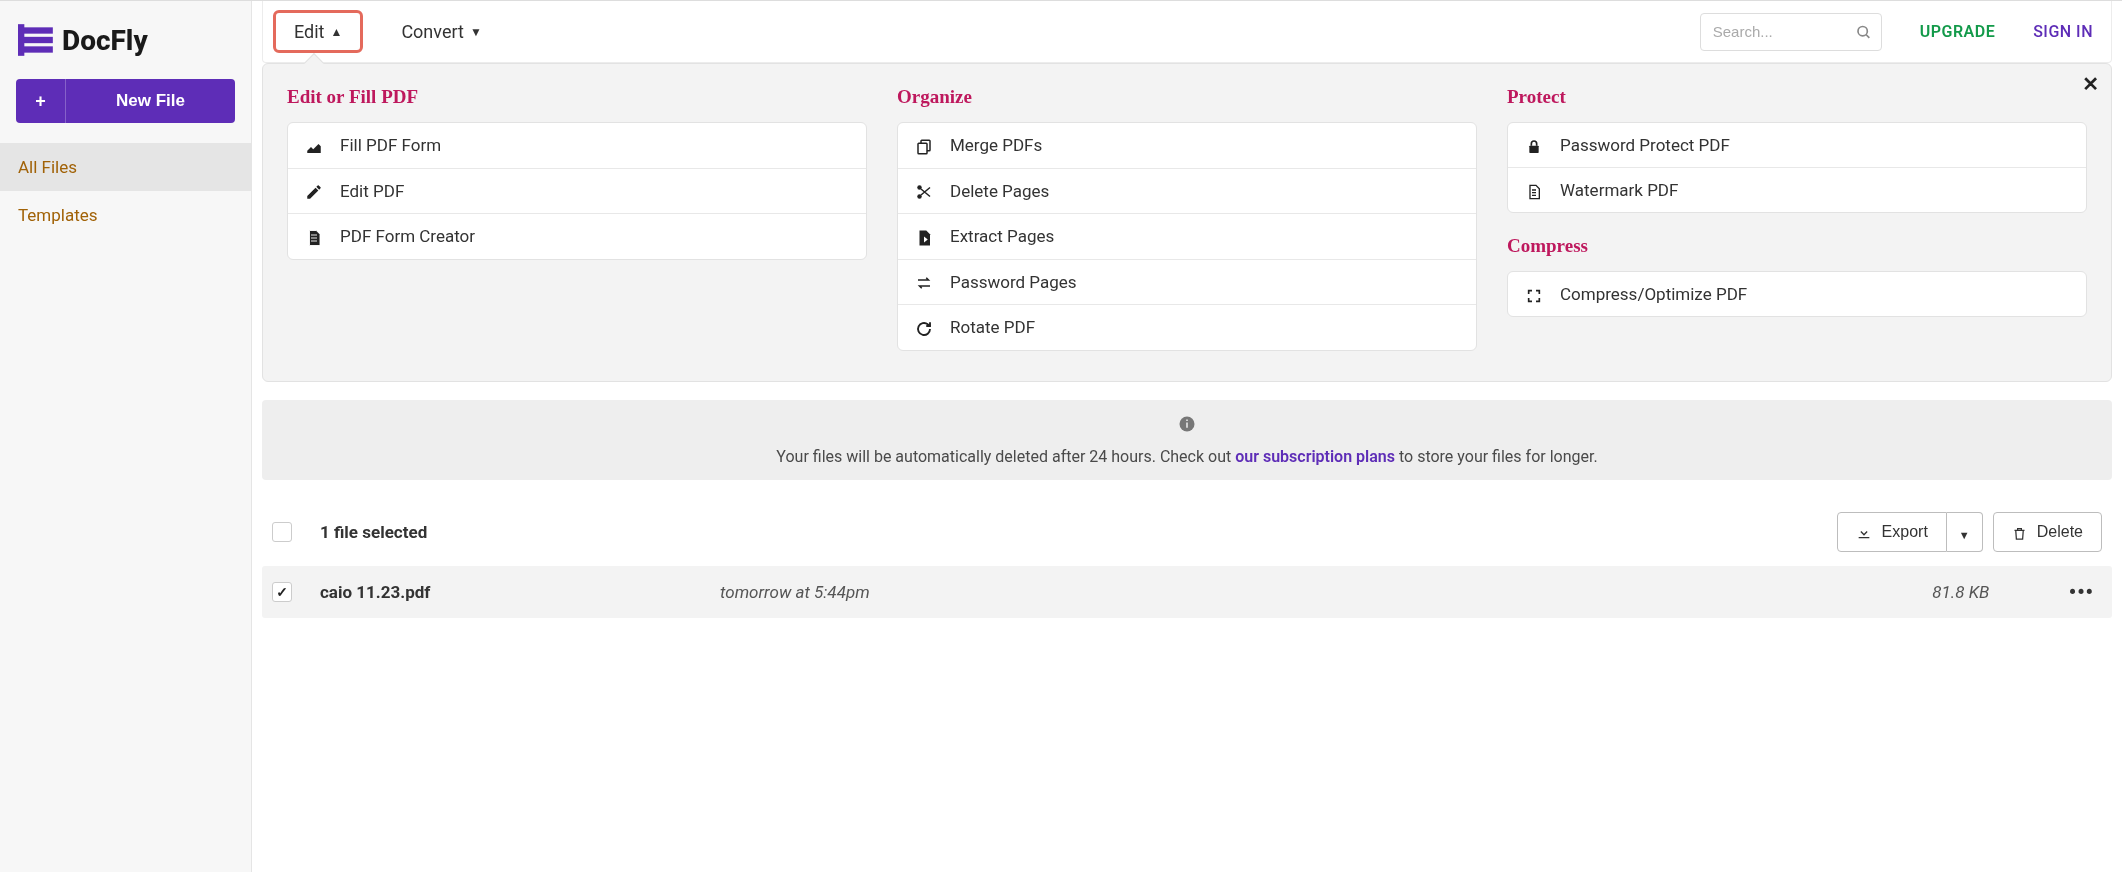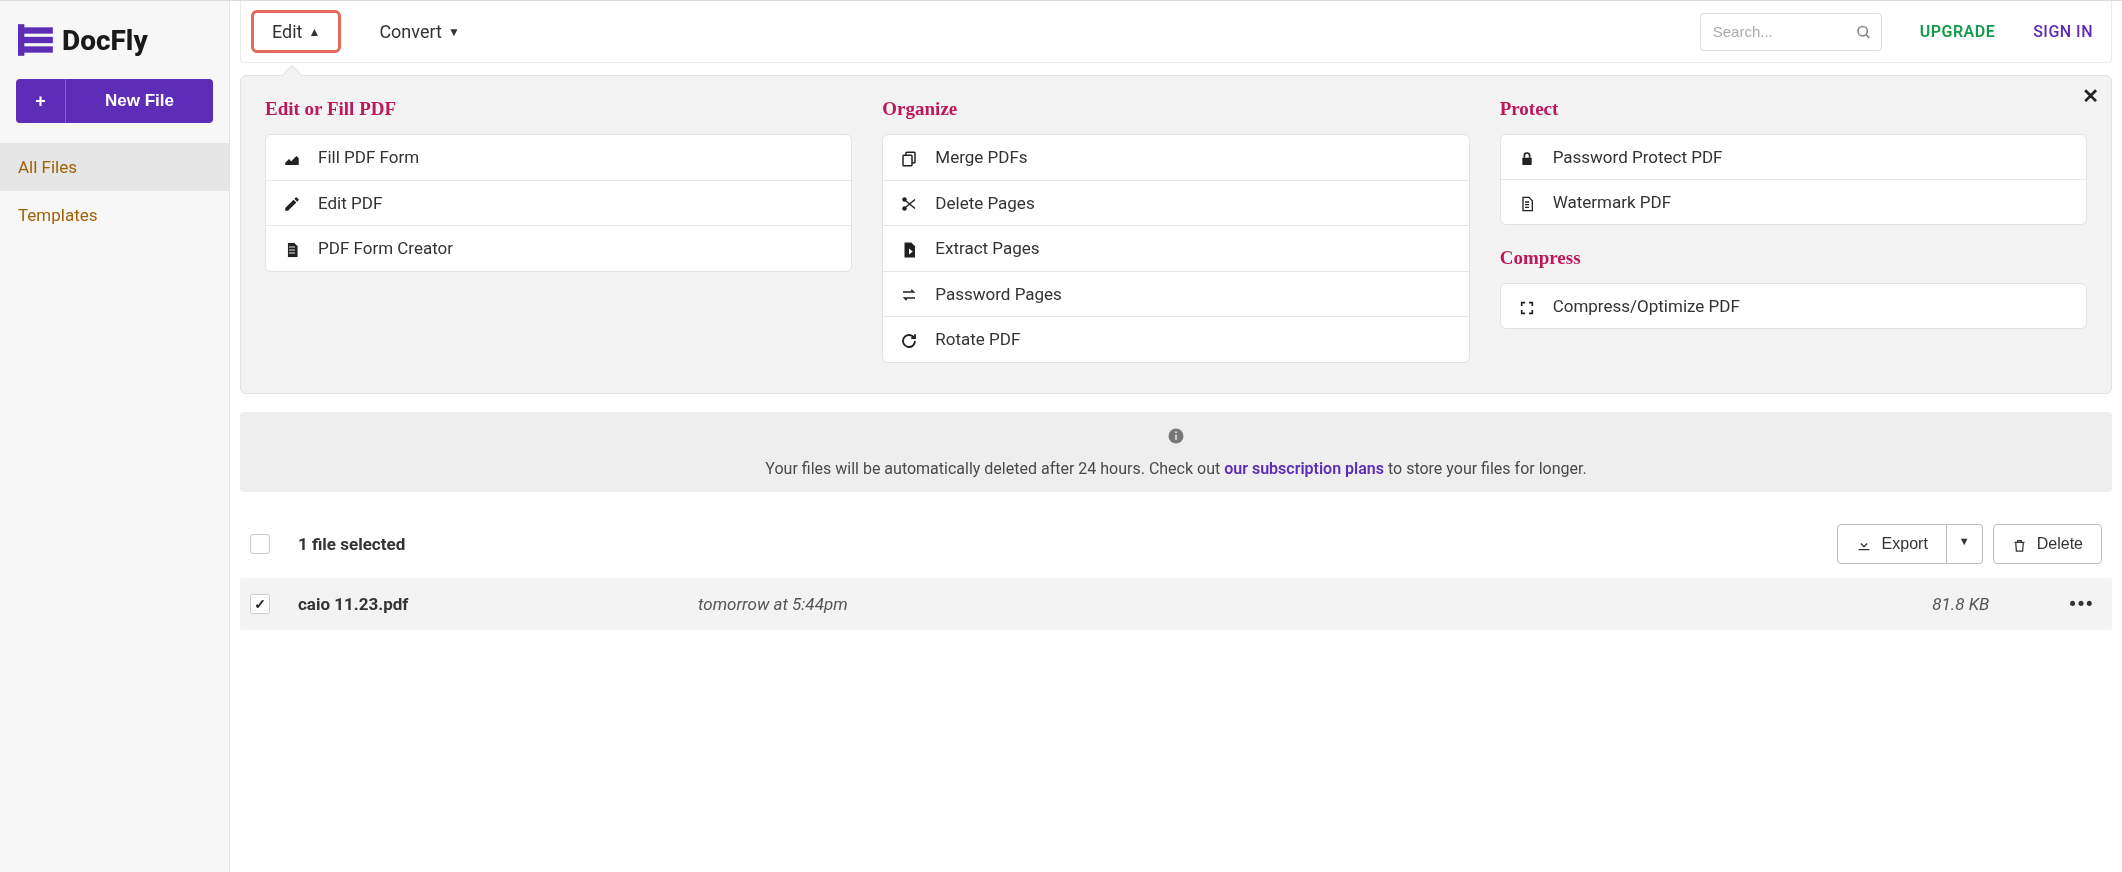--- a/index.html
+++ b/index.html
@@ -5,21 +5,21 @@
   * { box-sizing: border-box; margin: 0; padding: 0; }
   body {
     font-family: -apple-system, BlinkMacSystemFont, "Segoe UI", Roboto, "Helvetica Neue", Arial, sans-serif;
     background: #fff;
     color: #333;
     font-size: 16px;
   }
   .app { display: flex; min-height: 100vh; border-top: 1px solid #ddd; }
   
   .sidebar {
-    width: 230px;
+    width: 252px;
     background: #f7f7f7;
     border-right: 1px solid #e5e5e5;
     flex-shrink: 0;
     padding-top: 20px;
   }
   .logo {
     display: flex;
     align-items: center;
     gap: 6px;
     padding: 0 18px 20px 18px;
@@ -63,21 +63,21 @@
   
   .toolbar {
     display: flex;
     align-items: center;
     height: 62px;
     padding: 0 10px;
     gap: 20px;
     border: 1px solid #ececec;
     border-top: none;
     border-radius: 0 0 4px 4px;
-    margin-bottom: 12px;
+    margin-bottom: 0;
     position: relative;
   }
   .menu-btn {
     display: flex;
     align-items: center;
     gap: 6px;
     padding: 8px 18px;
     border-radius: 6px;
     cursor: pointer;
     font-size: 18px;
@@ -207,21 +207,21 @@
   }
   .sel-text { font-weight: 700; font-size: 17px; }
   .action-spacer { flex:1; }
   .btn-group { display: flex; }
   .btn {
     border: 1px solid #bdbdbd;
     background: #fff;
     padding: 10px 18px;
     font-size: 16px;
     display: flex;
-    align-items: flex-start;
+    align-items: flex-end;
     gap: 10px;
     cursor: pointer;
     color: #333;
   }
   .btn.first { border-radius: 4px 0 0 4px; }
   .btn.caret { border-left: none; border-radius: 0 4px 4px 0; padding: 10px 12px; }
   .btn.single { border-radius: 4px; margin-left: 10px; }
   
   .file-row {
     display: flex;

